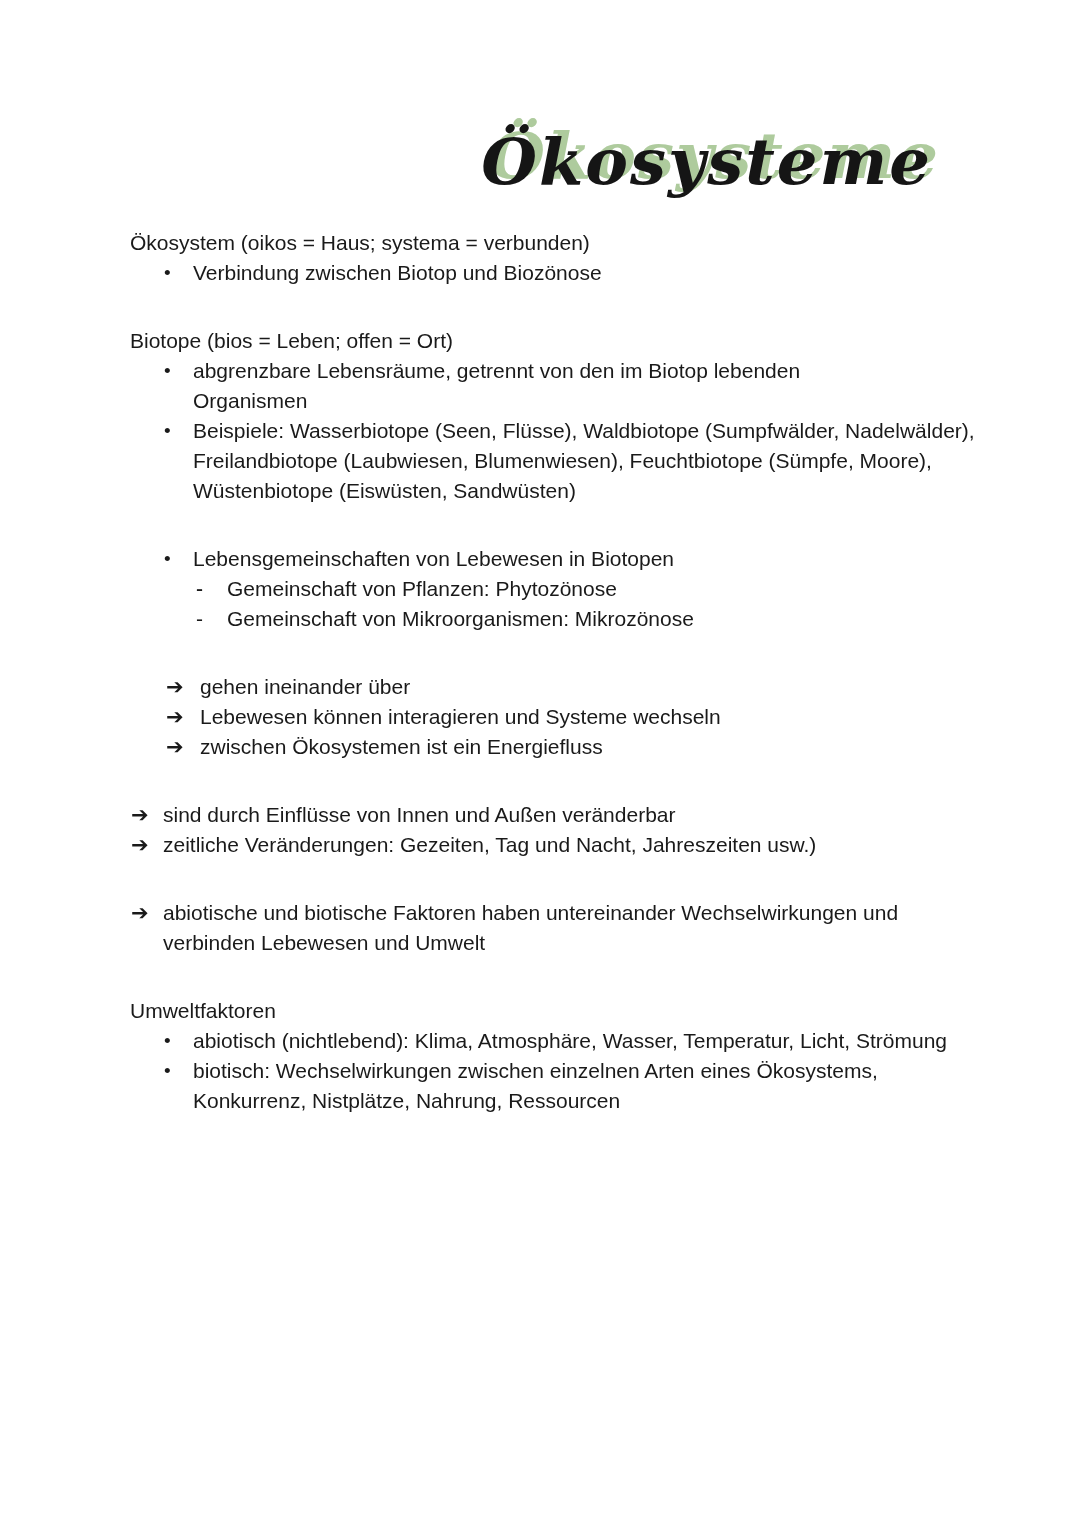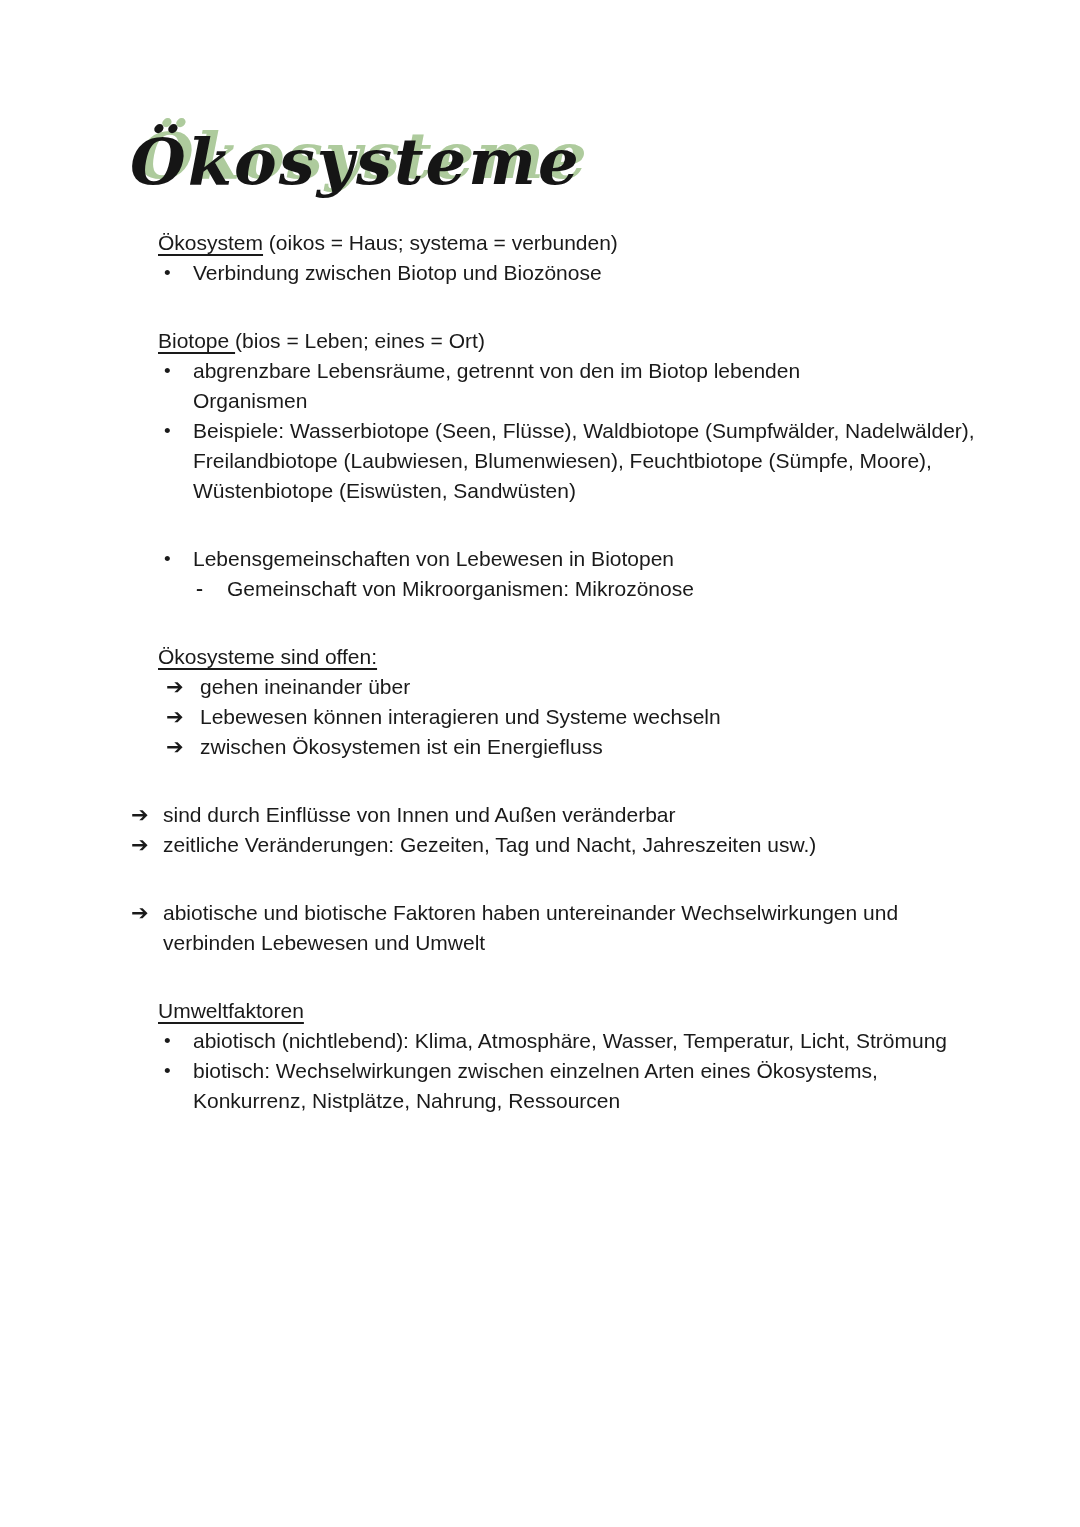--- a/index.html
+++ b/index.html
@@ -13,44 +13,42 @@
     font-family: "Liberation Sans", "DejaVu Sans", sans-serif;
     color: #1a1a1a;
   }
   .content {
     position: absolute;
     top: 112px;
     left: 130px;
     width: 862px;
   }
   .title {
-    text-align: left;
+    text-align: right;
     font-family: "DejaVu Serif", serif;
     font-style: italic;
     font-weight: bold;
     font-size: 64px;
     letter-spacing: 2px;
     line-height: 100px;
     color: #151515;
     text-shadow: 8px -6px 0 #aecb9d;
     margin: 0 60px 16px 0;
     white-space: nowrap;
   }
   .section { margin-top: 38px; }
   .section.first { margin-top: 0; }
   .heading {
     font-size: 21px;
     line-height: 30px;
     white-space: pre;
   }
   .hu {
-    text-decoration: underline;
     text-decoration-thickness: 2px;
     text-underline-offset: 4px;
-    margin-left: 28px;
   }
   .li {
     position: relative;
     font-size: 21px;
     line-height: 30px;
   }
   .li .marker { position: absolute; top: 0; }
   .li .li-text { display: block; }
   .bullet      { padding-left: 63px; }
   .bullet .marker { left: 34px; font-size: 19px; }
@@ -72,50 +70,50 @@
 
     <section class="section first">
       <div class="heading"><span class="hu">Ökosystem</span><span class="hs"> (oikos = Haus; systema = verbunden)</span></div>
       <div class="li bullet">
         <span class="marker">•</span>
         <span class="li-text">Verbindung zwischen Biotop und Biozönose</span>
       </div>
     </section>
 
     <section class="section">
-      <div class="heading"><span class="hu">Biotope </span><span class="hs">(bios = Leben; eines = Ort)</span></div>
+      <div class="heading"><span class="hu">Biotope </span><span class="hs">(bios = Leben; offen = Ort)</span></div>
       <div class="li bullet">
         <span class="marker">•</span>
         <span class="li-text mw700">abgrenzbare Lebensräume, getrennt von den im Biotop lebenden Organismen</span>
       </div>
       <div class="li bullet">
         <span class="marker">•</span>
         <span class="li-text">Beispiele: Wasserbiotope (Seen, Flüsse), Waldbiotope (Sumpfwälder, Nadelwälder), Freilandbiotope (Laubwiesen, Blumenwiesen), Feuchtbiotope (Sümpfe, Moore), Wüstenbiotope (Eiswüsten, Sandwüsten)</span>
       </div>
     </section>
 
     <section class="section">
       <div class="li bullet">
         <span class="marker">•</span>
         <span class="li-text">Lebensgemeinschaften von Lebewesen in Biotopen</span>
       </div>
       <div class="li dash">
         <span class="marker">-</span>
       </div>
       <div class="li dash">
         <span class="marker">-</span>
+        <span class="li-text">Gemeinschaft von Pflanzen: Phytozönose</span>
       </div>
       <div class="li dash">
         <span class="marker">-</span>
         <span class="li-text">Gemeinschaft von Mikroorganismen: Mikrozönose</span>
       </div>
     </section>
 
     <section class="section">
-      <div class="heading"><span class="hu">Ökosysteme sind offen:</span><span class="hs"></span></div>
       <div class="li arrow-ind">
         <span class="marker">➔</span>
         <span class="li-text">gehen ineinander über</span>
       </div>
       <div class="li arrow-ind">
         <span class="marker">➔</span>
         <span class="li-text">Lebewesen können interagieren und Systeme wechseln</span>
       </div>
       <div class="li arrow-ind">
         <span class="marker">➔</span>

